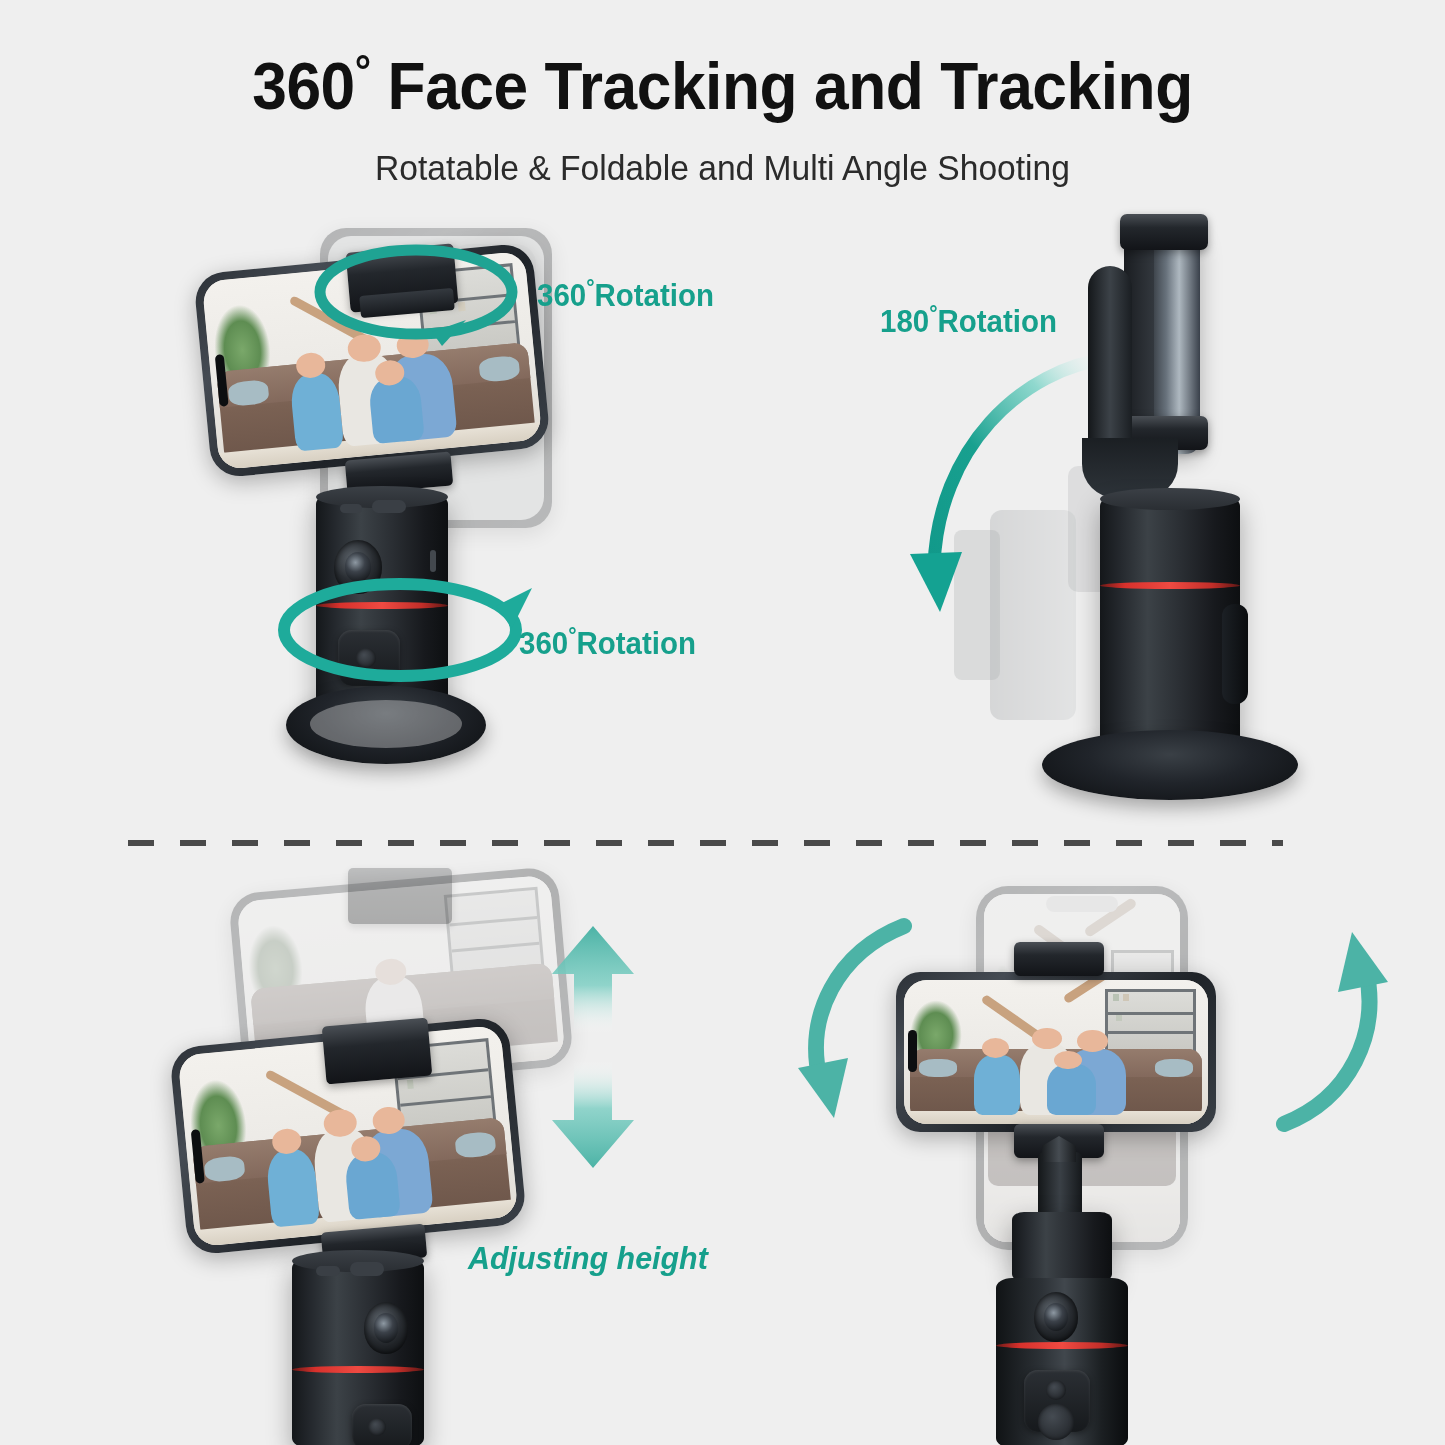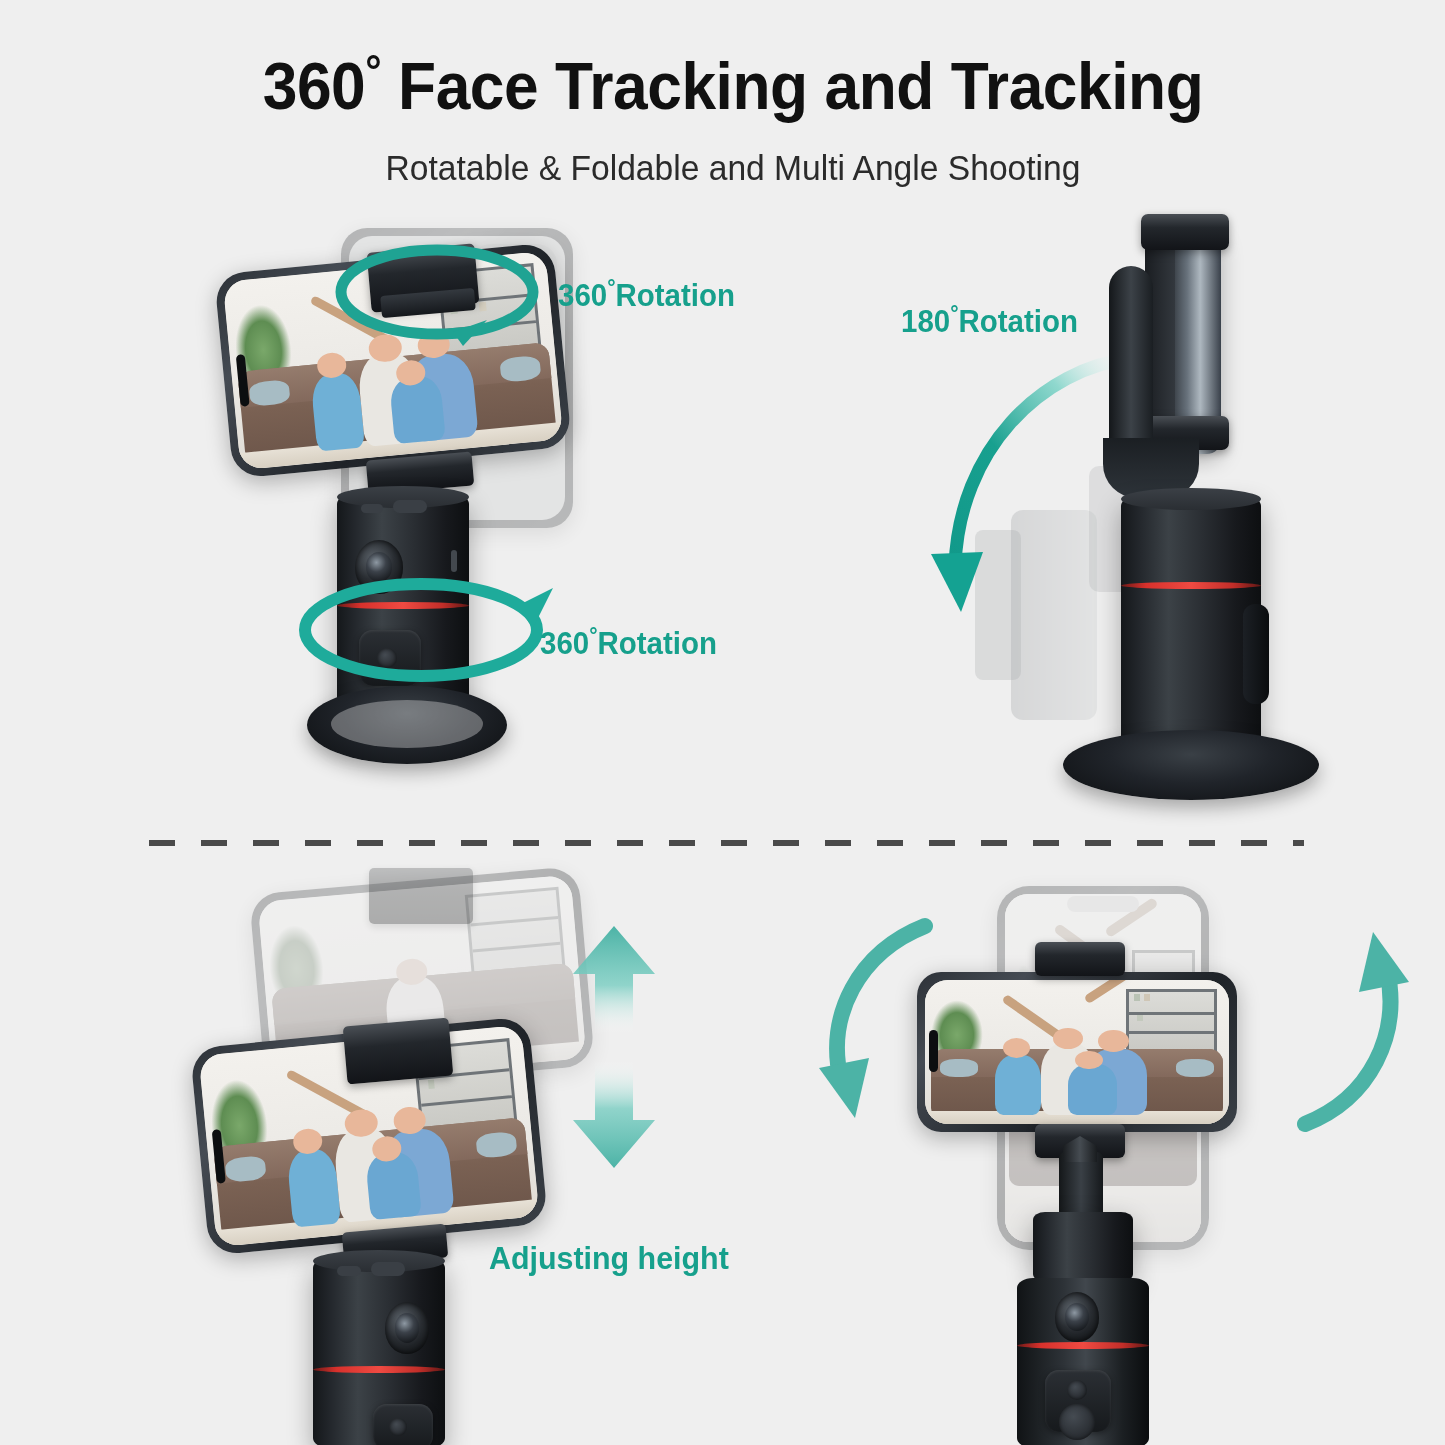--- a/index.html
+++ b/index.html
@@ -3,21 +3,21 @@
 <meta charset="utf-8">
 <style>
   * { margin:0; padding:0; box-sizing:border-box; }
   html,body { width:1445px; height:1445px; }
   body {
     background:#efefef;
     font-family:"Liberation Sans", sans-serif;
     position:relative;
     overflow:hidden;
   }
-  .page { position:absolute; inset:0;margin-left:21px; }
+  .page { position:absolute; inset:0; }
 
   
   .header { position:absolute; top:48px; left:0; width:100%; text-align:center; }
   .title {
     font-size:67px; font-weight:bold; color:#111;
     letter-spacing:-0.5px; line-height:1.05;
     font-family:"Liberation Sans", sans-serif;
     transform:scaleX(0.93); transform-origin:center;
   }
   .title .deg { font-size:44px; vertical-align:super; font-weight:bold; }
@@ -29,21 +29,21 @@
   
   .divider {
     position:absolute; left:128px; top:840px; width:1155px; height:6px;
     background-image:repeating-linear-gradient(to right,#4a4a4a 0px,#4a4a4a 26px,transparent 26px,transparent 52px);
   }
 
   
   .quad { position:absolute; }
   #q-tl { left:120px;  top:200px;  width:700px;  height:640px; }
   #q-tr { left:830px;  top:200px;  width:600px;  height:640px; }
-  #q-bl { left:120px;  top:860px;  width:700px;  height:585px; }
+  #q-bl { left:120px;  top:860px;  width:700px;  height:585px;font-style:italic; }
   #q-br { left:790px;  top:860px;  width:655px;  height:585px; }
 
   
   .callout {
     position:absolute; color:#16a08c; font-weight:bold;
     font-size:31px; white-space:nowrap; letter-spacing:0px;
     transform:scaleX(0.95); transform-origin:left center;
   }
   .callout .sup { font-size:22px; vertical-align:super; }
   #lbl-tl-top { left:537px; top:275px; }

